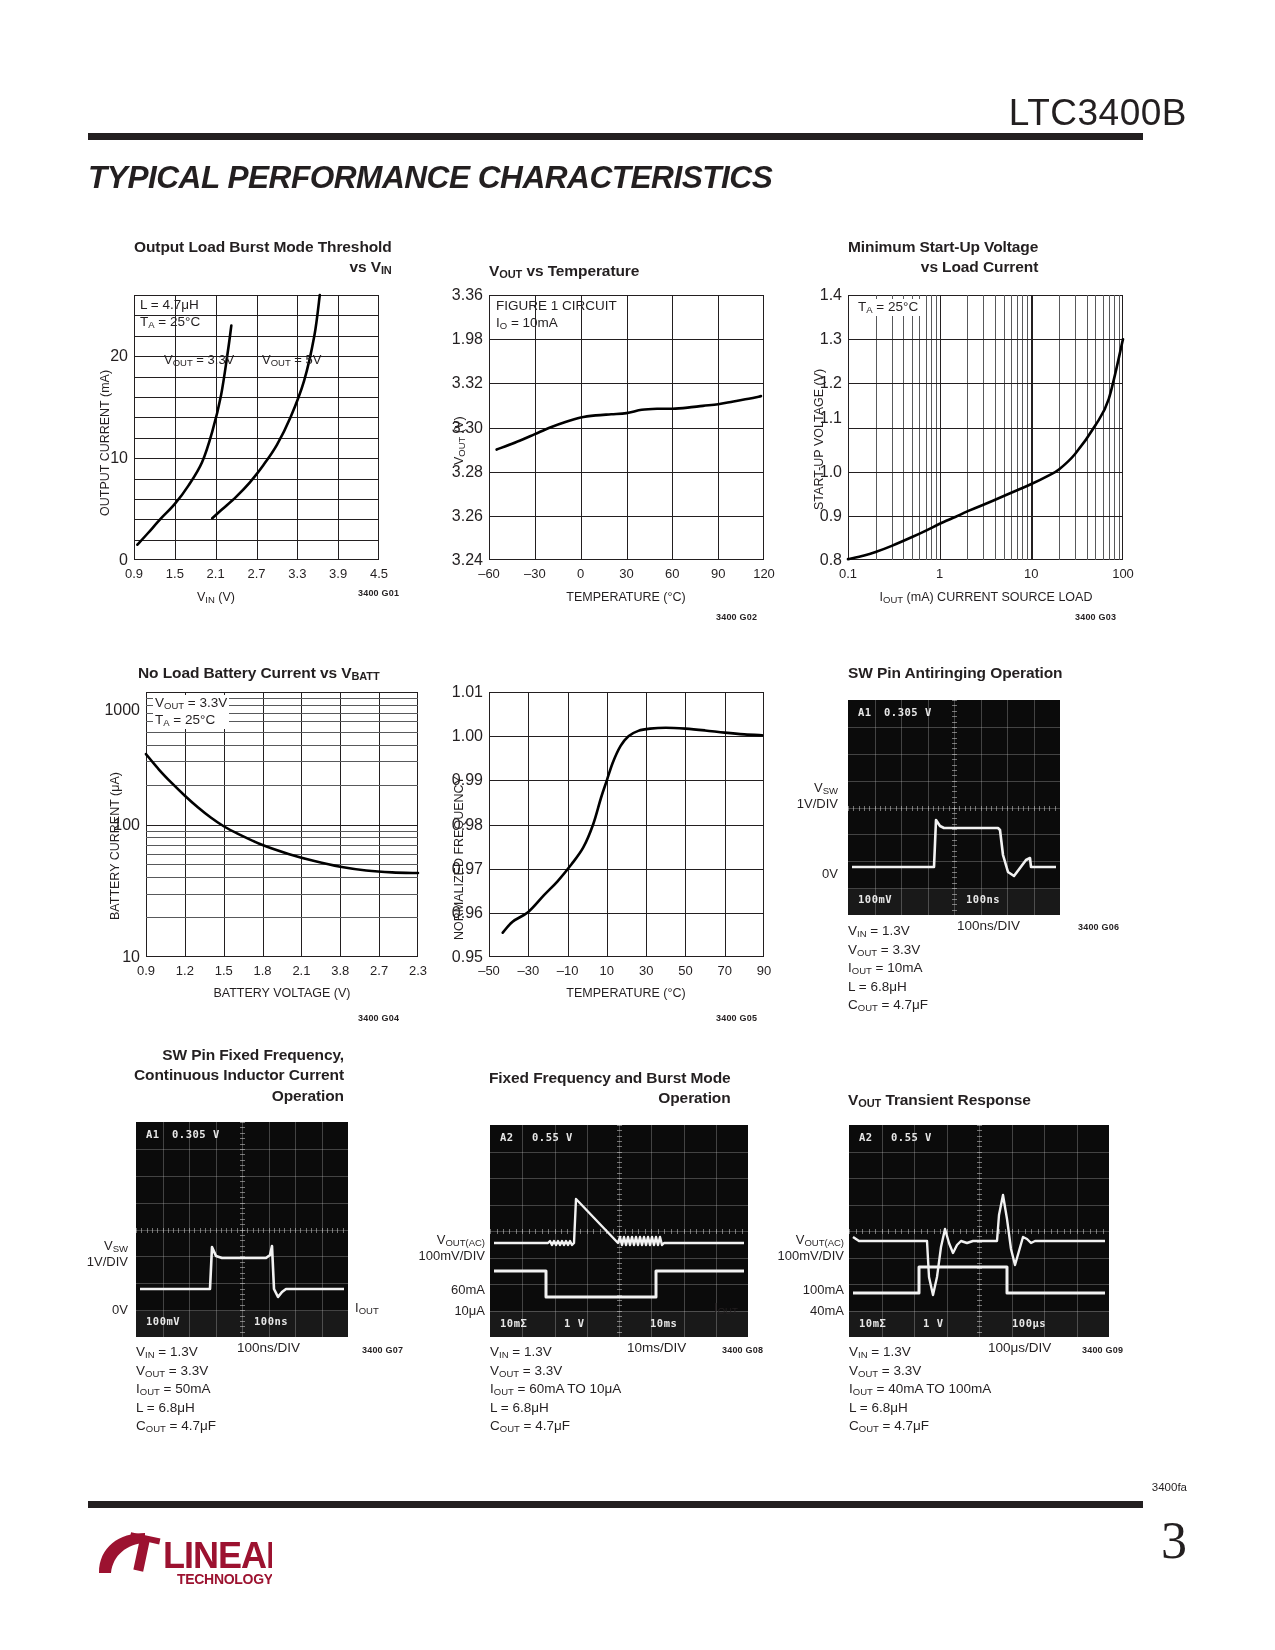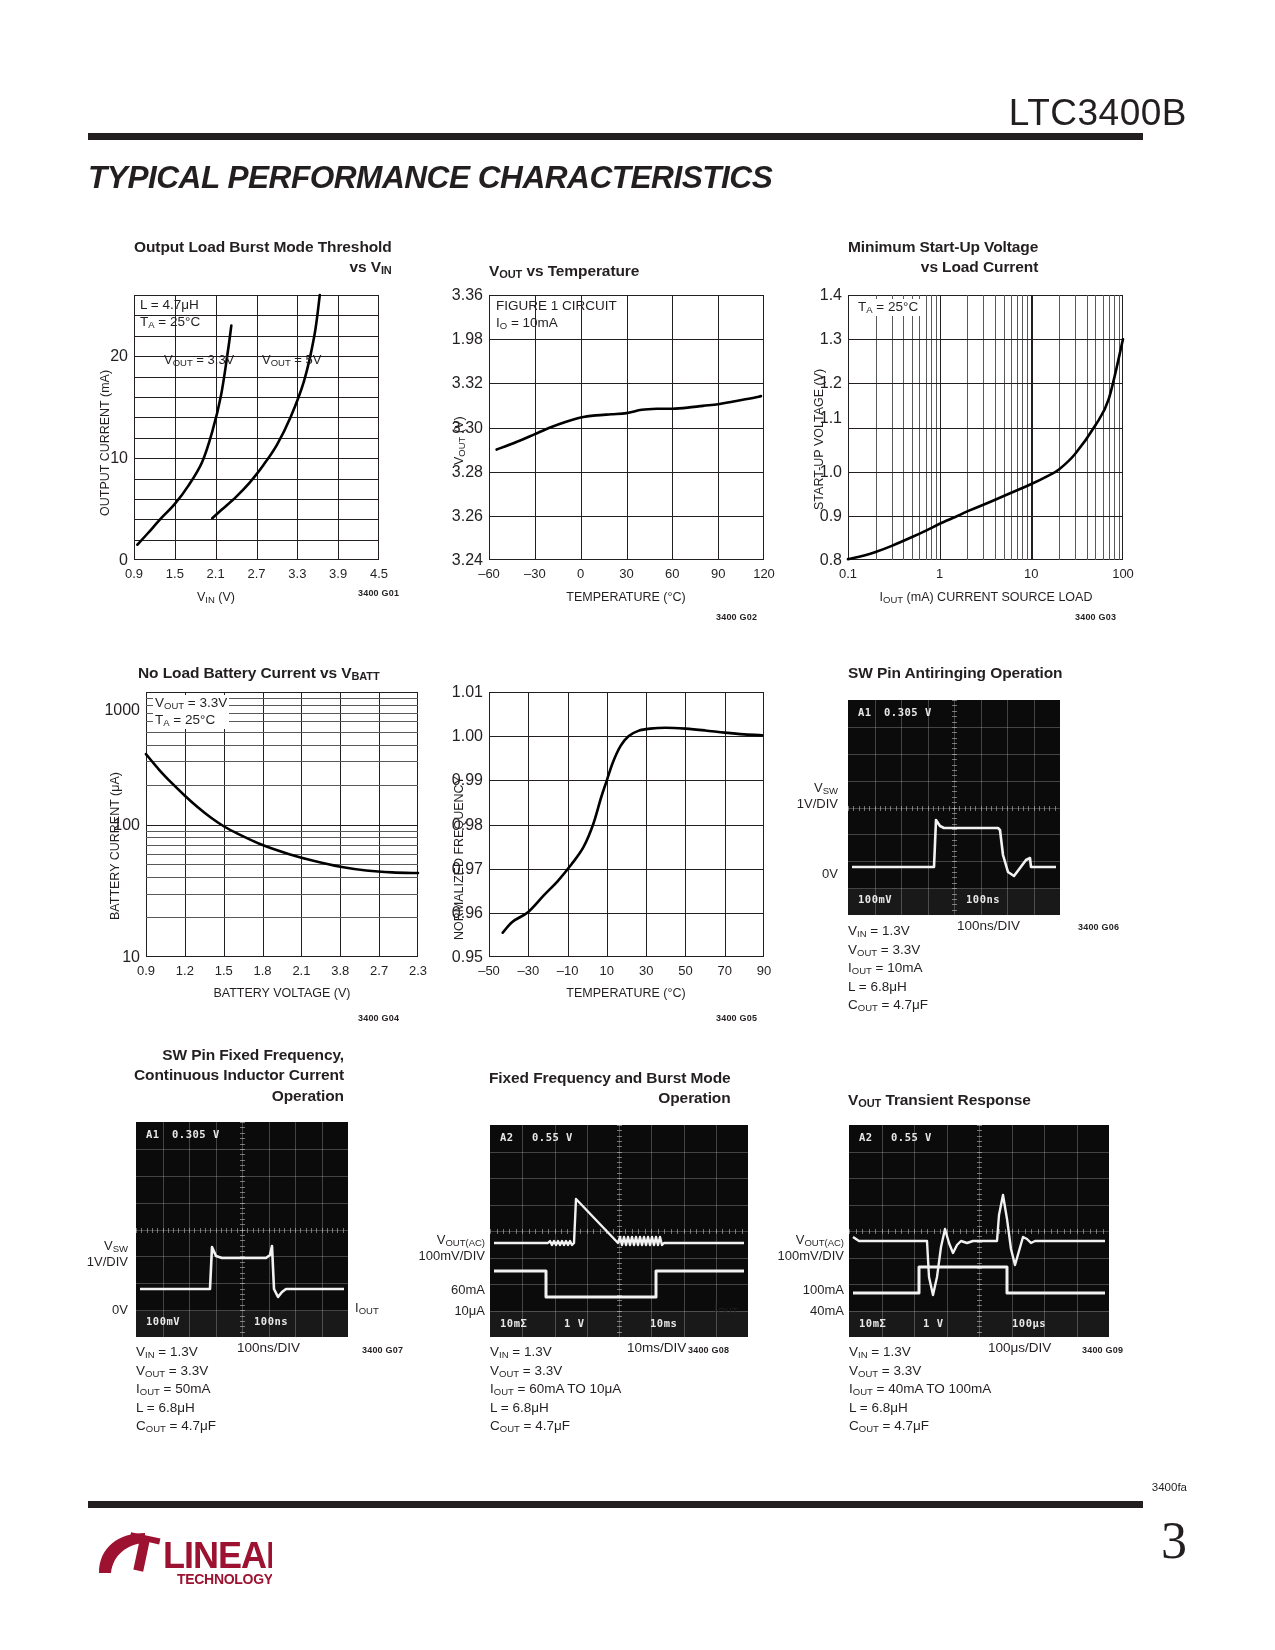--- a/index.html
+++ b/index.html
@@ -747,21 +747,21 @@
   <div class="scope-side" style="left:355px;top:1300px;width:60px;text-align:left;">I<span class="sb">OUT</span></div>
   <div class="scope-side" style="left:385px;top:1303px;width:100px;">10μA</div>
   <div class="cond" style="left:490px;top:1343px;">
     V<span class="sb">IN</span> = 1.3V<br>
     V<span class="sb">OUT</span> = 3.3V<br>
     I<span class="sb">OUT</span> = 60mA TO 10μA<br>
     L = 6.8μH<br>
     C<span class="sb">OUT</span> = 4.7μF
   </div>
   <div class="divtxt" style="left:627px;top:1340px;">10ms/DIV</div>
-  <div class="gnum" style="left:688px;top:1345px;">3400 G08</div>
+  <div class="gnum" style="left:722px;top:1345px;">3400 G08</div>
 
   <div class="cell" style="left:848px;top:1090px;">
     <div class="cap">
       <span>V</span><span class="sub">OUT</span><span> Transient Response</span>
     </div>
   </div>
   <div class="scope" style="left:849px;top:1125px;width:260px;height:212px;">
     <div id="g09-scope">
         <div class="gridline v" style="left:32.5px;top:0;height:212px;"></div>
         <div class="gridline v" style="left:65.0px;top:0;height:212px;"></div>

